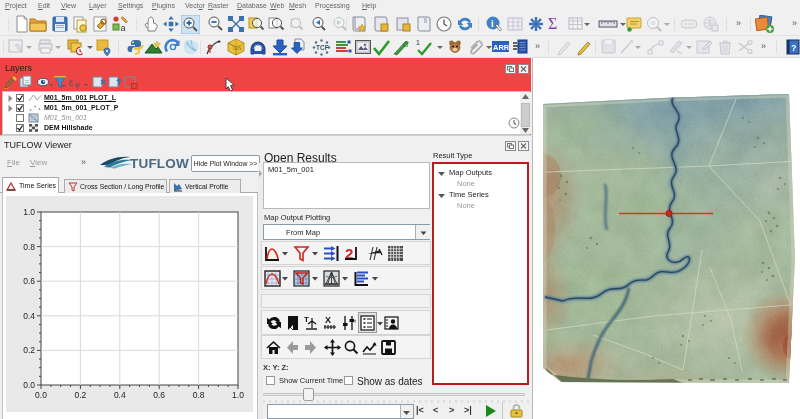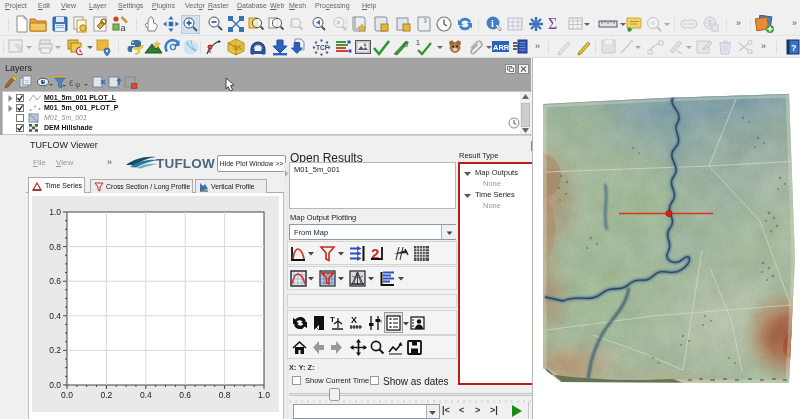--- a/index.html
+++ b/index.html
@@ -406,21 +406,21 @@
     </svg>
 <span class="abs" style="left:761px;top:5px;font-size:9px;color:#555;">»</span>
 <i class="sep" style="left:776px"></i>
 <svg class="ic" style="left:786px" width="15" height="18">
       <rect x="1" y="2" width="12" height="14" fill="#3a70c0" stroke="#16335c"></rect>
       <rect x="1" y="2" width="2.5" height="14" fill="#16335c"></rect>
       <text x="5" y="13" font-size="9" font-weight="bold" fill="#fff">?</text>
     </svg>
 </div>
 
-<div class="abs" style="left:0;top:58px;width:531px;height:77px;background:#a3a3a3;">
+<div class="abs" style="left:0;top:58px;width:531px;height:77px;background:#ef4444;">
   <div class="abs" style="left:5px;top:5px;font-size:9px;color:#222;">Layers</div>
   <svg class="abs" style="left:505px;top:6px" width="11" height="10">
       <rect x=".5" y=".5" width="10" height="9" fill="#f4f4f4" stroke="#8a8a8a"></rect>
       <rect x="2.5" y="2.5" width="4" height="3.5" fill="none" stroke="#777"></rect>
       <rect x="4.5" y="4" width="4" height="3.5" fill="#f4f4f4" stroke="#777"></rect>
     </svg>
   <svg class="abs" style="left:518px;top:6px" width="11" height="10">
       <rect x=".5" y=".5" width="10" height="9" fill="#f4f4f4" stroke="#8a8a8a"></rect>
       <path d="M3 2.5l5 5M8 2.5l-5 5" stroke="#666" stroke-width="1.1"></path>
     </svg>
@@ -531,21 +531,21 @@
           <path d="M3.5 0L7 5H0z" fill="#666"></path>
         </svg>
       <div class="abs" style="left:1px;top:11px;width:9px;height:24px;background:#cdcdcd;border:1px solid #bcbcbc;"></div>
       <svg class="abs" style="left:2px;top:36px" width="7" height="5">
           <path d="M3.5 5L7 0H0z" fill="#666"></path>
         </svg>
     </div>
   </div>
 </div>
 
-<div class="abs" style="left:0;top:135px;width:531px;height:284px;background:#f0f0f0;border-top:1px solid #d0d0d0;margin-left:26px;">
+<div class="abs" style="left:0;top:135px;width:531px;height:284px;background:#f0f0f0;border-top:1px solid #d0d0d0;">
   <div class="abs" style="left:4px;top:4px;font-size:9px;color:#222;">TUFLOW Viewer</div>
   <svg class="abs" style="left:505px;top:5px" width="11" height="10">
       <rect x=".5" y=".5" width="10" height="9" fill="#f4f4f4" stroke="#8a8a8a"></rect>
       <rect x="2.5" y="2.5" width="4" height="3.5" fill="none" stroke="#777"></rect>
       <rect x="4.5" y="4" width="4" height="3.5" fill="#f4f4f4" stroke="#777"></rect>
     </svg>
   <svg class="abs" style="left:518px;top:5px" width="11" height="10">
       <rect x=".5" y=".5" width="10" height="9" fill="#f4f4f4" stroke="#8a8a8a"></rect>
       <path d="M3 2.5l5 5M8 2.5l-5 5" stroke="#666" stroke-width="1.1"></path>
     </svg>
@@ -623,21 +623,21 @@
   <svg class="abs" style="left:258px;top:33px" width="6" height="9">
       <path d="M1 1l3 3.5L1 8z" fill="#a8a8a8"></path>
     </svg>
 
   <span class="abs" style="left:264px;top:15px;font-size:12px;color:#222;">Open Results</span>
   <div class="abs" style="left:263px;top:26px;width:167px;height:47px;background:#fff;border:1px solid #b8b8b8;">
     <span class="abs" style="left:4px;top:2px;font-size:7.5px;color:#222;">M01_5m_001</span>
   </div>
   <span class="abs" style="left:264px;top:77px;font-size:7.5px;color:#222;">Map Output Plotting</span>
   <div class="abs" style="left:263px;top:88px;width:167px;height:16px;background:#fff;border:1px solid #8a9aa8;">
-    <span class="abs" style="left:4px;top:3px;font-size:7.5px;color:#222;text-align:right;">From Map</span>
+    <span class="abs" style="left:22px;top:3px;font-size:7.5px;color:#222;text-align:right;">From Map</span>
     <div class="abs" style="left:151px;top:0;width:15px;height:14px;background:#f0f0f0;border-left:1px solid #b0b0b0;"></div>
     <svg class="abs" style="left:156px;top:6px" width="7" height="5">
         <path d="M.5 .5l3 3.5L6.5 .5z" fill="#444"></path>
       </svg>
   </div>
   <div id="midrow1" class="abs" style="left:261px;top:105px;width:170px;height:24px;border:1px solid #d4d4d4;background:#f4f4f4;">
     <svg class="abs" style="left:2px;top:3px" width="17" height="17">
         <path d="M2 2v13h13" fill="none" stroke="#111" stroke-width="1.8"></path>
         <path d="M3 14c1-7 3-10 5-10s5 4 6 10" fill="none" stroke="#d83020" stroke-width="1.7"></path>
       </svg>

